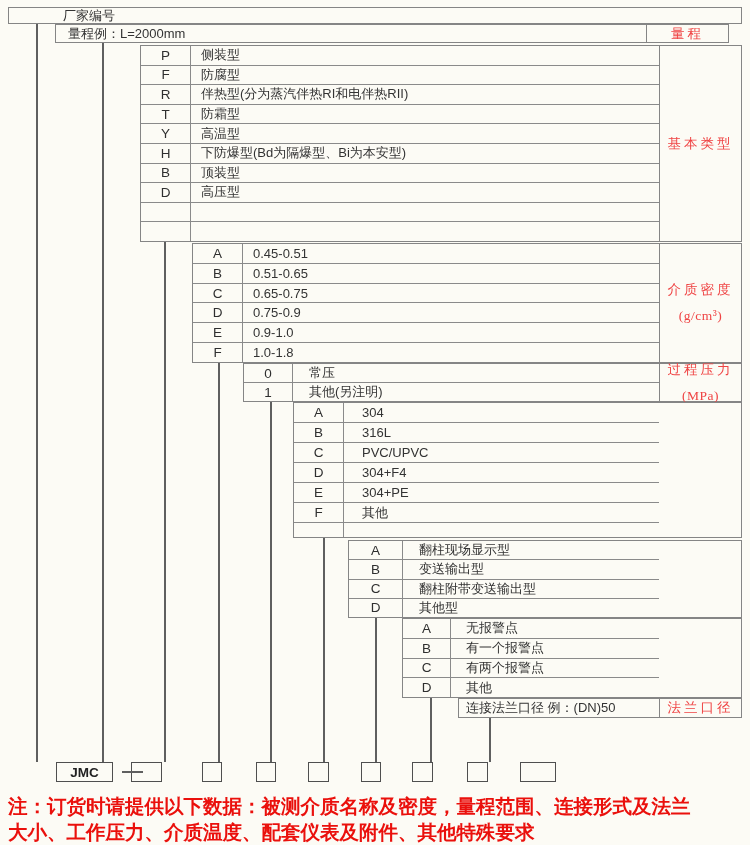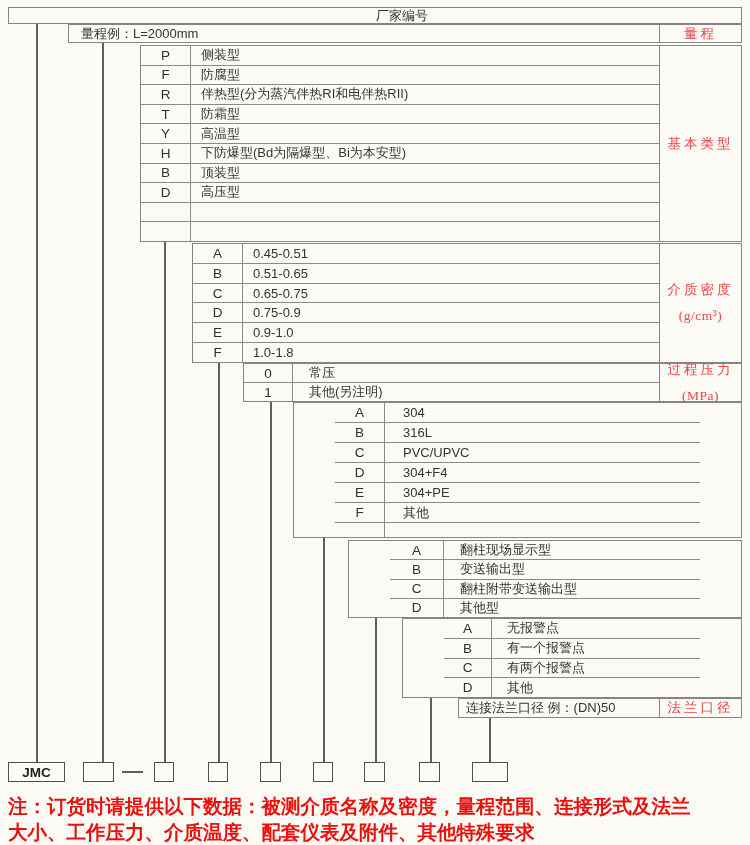--- a/index.html
+++ b/index.html
@@ -5,21 +5,21 @@
   html,body { margin:0; padding:0; }
   body {
     width:750px; height:845px; position:relative;
     background:#fcfbf5;
     font-family:"Liberation Sans","DejaVu Sans",sans-serif;
     color:#333;
     overflow:hidden;
   }
   .sect {
     position:absolute; display:flex; box-sizing:border-box;
-    border:1px solid #858585; font-size:13px;justify-content:center;
+    border:1px solid #858585; font-size:13px;
   }
   .rows { display:flex; flex-direction:column; box-sizing:border-box; }
   .row { flex:1; display:flex; align-items:center; min-height:0; }
   .row + .row { border-top:1px solid #8a8a8a; }
   .row-sm { flex:0 0 14px; }
   .code {
     align-self:stretch; display:flex; align-items:center; justify-content:center;
     border-right:1px solid #8a8a8a; box-sizing:border-box;
     font-size:13.5px; color:#2f2f2f;
   }
@@ -29,21 +29,21 @@
     display:flex; flex-direction:column; align-items:center; justify-content:center;
     font-family:"Liberation Serif","DejaVu Serif",serif;
     font-size:13.5px; letter-spacing:3px; color:#ef4444; line-height:20px;
     text-align:center;
   }
   .lbl .nosp { letter-spacing:0.5px;margin-top:6px; }
 
   
   .s-mfr   { left:8px;   top:7px;   width:734px; height:17px; align-items:center; }
   .s-mfr .mfr-text { padding-left:54px; }
-  .s-range { left:68px;  top:24px;  width:674px; height:19px; }
+  .s-range { left:55px;  top:24px;  width:674px; height:19px; }
   .s-range .rows { width:590px; }
   .s-range .desc { padding-left:12px; }
   .s-basic { left:140px; top:45px;  width:602px; height:197px; }
   .s-basic .rows { width:518px; }
   .s-basic .code { width:50px; }
   .s-dens  { left:192px; top:243px; width:550px; height:120px; }
   .s-dens .rows { width:466px; }
   .s-dens .code { width:50px; }
   .s-pres  { left:243px; top:363px; width:499px; height:39px; }
   .s-pres .rows { width:415px; }
@@ -74,21 +74,21 @@
   .vl-5 { left:270px; top:402px; height:360px; }
   .vl-6 { left:323px; top:538px; height:224px; }
   .vl-7 { left:375px; top:618px; height:144px; }
   .vl-8 { left:430px; top:698px; height:64px;  }
   .vl-9 { left:489px; top:718px; height:44px;  }
 
   
   .mbox {
     position:absolute; top:762px; height:20px; box-sizing:border-box;
     border:1.5px solid #4f4f4f; background:transparent;
-    display:flex; align-items:center; justify-content:center;
+    display:flex; align-items:center; justify-content:center;margin-left:48px;
   }
   .m-prefix { left:8px; width:57px; font-weight:700; font-size:13.5px; color:#222; }
   .m-b2 { left:83px;  width:31px; }
   .m-b3 { left:154px; width:20px; }
   .m-b4 { left:208px; width:20px; }
   .m-b5 { left:260px; width:21px; }
   .m-b6 { left:313px; width:20px; }
   .m-b7 { left:364px; width:21px; }
   .m-b8 { left:419px; width:21px; }
   .m-b9 { left:472px; width:36px; }

